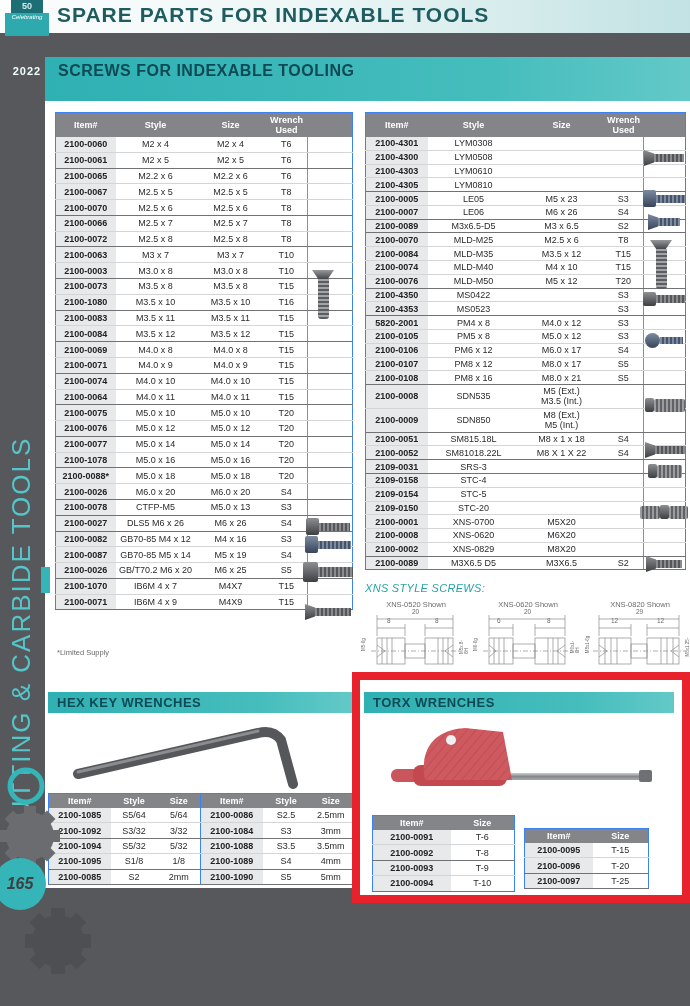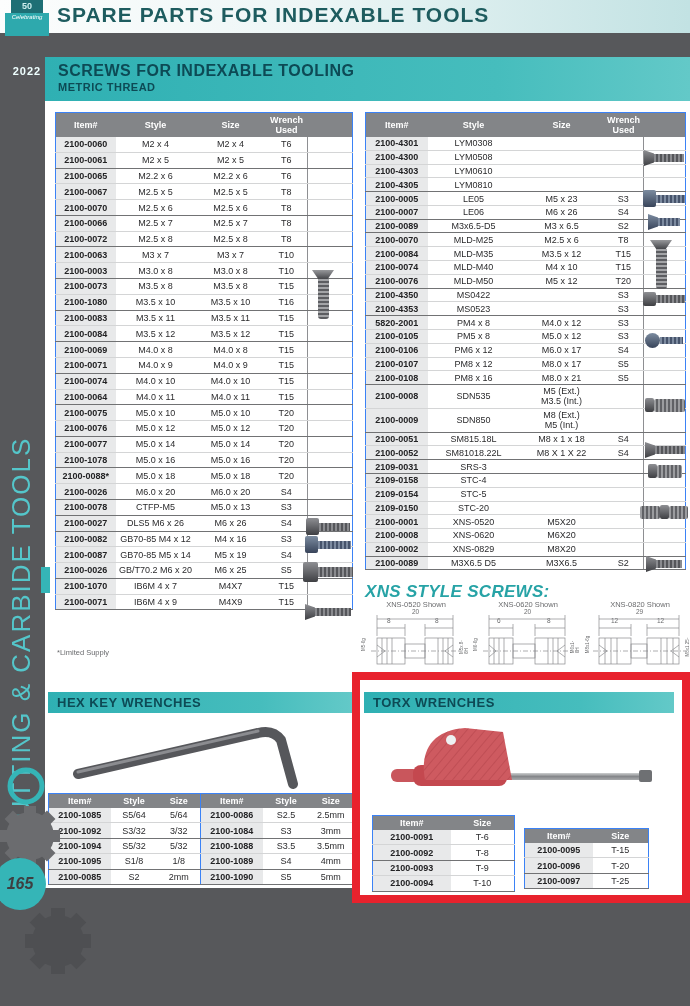--- a/index.html
+++ b/index.html
@@ -66,21 +66,21 @@
   .scrH.btn .hd{width:15px;height:15px;border-radius:50%;
                 background:radial-gradient(circle at 35% 35%,#9AA6B2,#4A5560);}
   .scrH.blue .hd{background:linear-gradient(180deg,#7C8CA0,#38445A);}
   .scrH.blue .sh{background:repeating-linear-gradient(90deg,#7D8BA0 0 2px,#46536B 2px 4px);}
   .scrH.bush .hd{width:9px;height:14px;border-radius:2px;}
   .scrH.bush .sh{height:13px;border-radius:2px;
                  background:repeating-linear-gradient(90deg,#9B9C9F 0 2px,#606165 2px 4px);}
 
   
   .xns{position:absolute;left:365px;top:582px;width:325px;height:100px;}
-  .xns-title{font-size:17px;font-weight:700;font-style:italic;color:#27A3A6;letter-spacing:.3px;}
+  .xns-title{font-size:11px;font-weight:400;font-style:italic;color:#27A3A6;letter-spacing:.3px;}
   .xdiag{position:absolute;top:18px;width:102px;height:80px;}
   .xcap{font-size:7.5px;color:#6B6C6E;text-align:center;line-height:10px;}
   .xlbl{position:absolute;font-size:6.5px;color:#6B6C6E;}
   .xrot{font-size:4.5px;transform:rotate(-90deg);transform-origin:center;}
 
   
   .redbox{position:absolute;left:352px;top:672px;width:338px;height:231px;background:#E8222D;z-index:1;}
   .redbox .inner{position:absolute;left:8px;top:8px;width:322px;height:215px;background:#FFFFFF;}
   .z2{z-index:2;}
 
@@ -107,21 +107,20 @@
     <div class="logo-badge">
       <div class="logo-l1">Celebrating</div>
       <div class="logo-l2">2022</div>
     </div>
   </div>
 
   <div class="panel"></div>
 
   <div class="banner banner-main">
     <div class="b1">SCREWS FOR INDEXABLE TOOLING</div>
-    <div class="b2">METRIC THREAD</div>
   </div>
 
   <table class="cat tblL">
     <colgroup>
         <col style="width:60px">
         <col style="width:80px">
         <col style="width:70px">
         <col style="width:42px">
         <col style="width:45px">
       </colgroup>
@@ -546,21 +545,21 @@
         </tr>
         <tr>
           <td class="c-item">2109-0150</td>
           <td>STC-20</td>
           <td></td>
           <td></td>
           <td class="c-img"></td>
         </tr>
         <tr>
           <td class="c-item">2100-0001</td>
-          <td>XNS-0520</td>
+          <td>XNS-0700</td>
           <td>M5X20</td>
           <td></td>
           <td class="c-img"></td>
         </tr>
         <tr>
           <td class="c-item">2100-0008</td>
           <td>XNS-0620</td>
           <td>M6X20</td>
           <td></td>
           <td class="c-img"></td>

